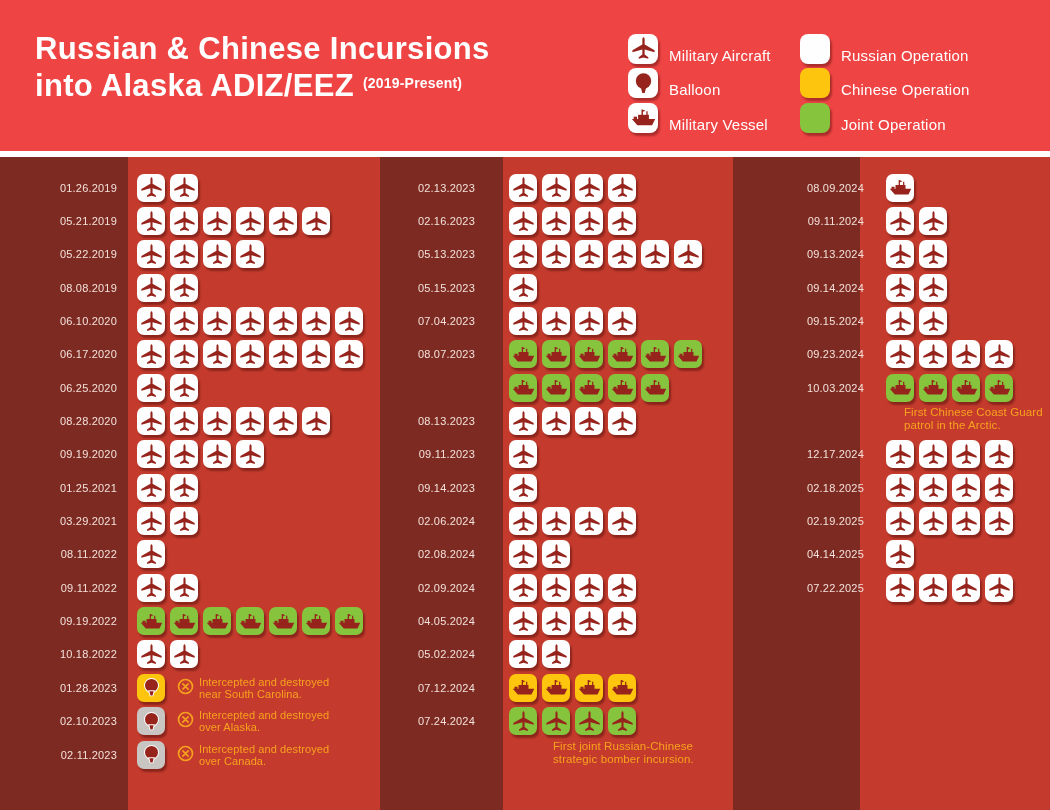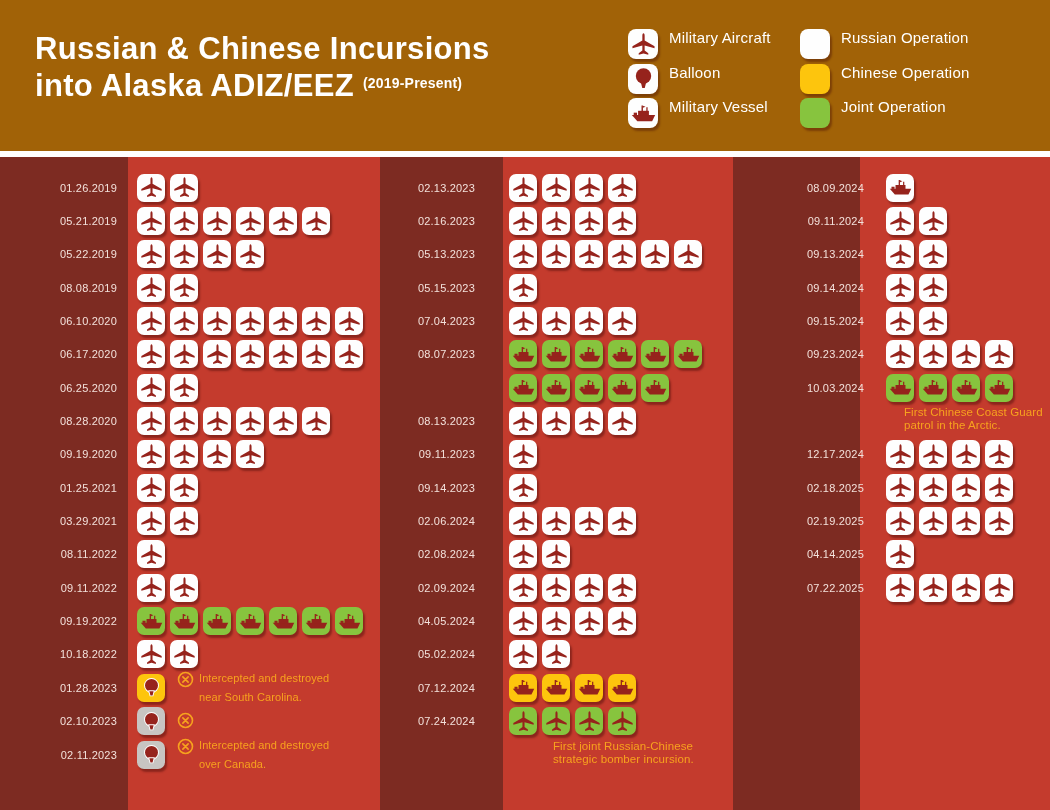--- a/index.html
+++ b/index.html
@@ -1,28 +1,28 @@
 <!DOCTYPE html>
 <html><head>
 <meta charset="utf-8">
 <style>
   html,body{margin:0;padding:0;width:1050px;height:810px;overflow:hidden;}
   body{font-family:"Liberation Sans", sans-serif;background:#c43b2d;position:relative;}
   #app{position:absolute;inset:0;}
 
   
-  .header{position:absolute;left:0;top:0;width:1050px;height:151px;background:#a16207;}
+  .header{position:absolute;left:0;top:0;width:1050px;height:151px;background:#ef4444;}
   .title-block{position:absolute;left:35px;top:30px;color:#ffffff;}
   .title-line{font-size:31px;font-weight:bold;line-height:37px;letter-spacing:.3px;}
   .subtitle{font-size:14px;font-weight:bold;position:relative;top:-8px;margin-left:9px;letter-spacing:.2px;}
 
   .legend-group{position:absolute;top:29px;}
   #legend-icons{left:628px;}
   #legend-colors{left:800px;}
-  .legend-row{height:34.5px;display:flex;align-items:flex-start;}
+  .legend-row{height:34.5px;display:flex;align-items:flex-end;}
   .legend-tile{width:30px;height:30px;border-radius:8px;flex:0 0 auto;display:flex;align-items:center;justify-content:center;box-shadow:2px 3px 2px rgba(70,12,8,.4);}
   .legend-label{color:#ffffff;font-size:15px;margin-left:11px;letter-spacing:.2px;white-space:nowrap;}
 
   
   .divider{position:absolute;left:0;top:151px;width:1050px;height:6px;background:#ffffff;}
 
   
   .content{position:absolute;left:0;top:157px;width:1050px;height:653px;}
   .stripe{position:absolute;top:0;bottom:0;background:#7d2b22;}
   .stripe.s0{left:0;width:128px;}
@@ -46,21 +46,21 @@
   #col-2 .icons{padding-left:8px;}
 
   .tile{width:28px;height:28px;border-radius:7px;flex:0 0 auto;display:flex;align-items:center;justify-content:center;box-shadow:2px 3px 2px rgba(70,12,8,.45);}
   .tile-white{background:#fefefe;}
   .tile-yellow{background:#fdc50d;}
   .tile-green{background:#87c43e;}
   .tile-gray{background:#c8c5c2;}
 
   .inline-note{display:flex;align-items:flex-start;gap:5px;margin-left:7px;}
   .inline-note .xicon{flex:0 0 auto;margin-top:2px;}
-  .note-text{color:#f7a21e;font-size:11px;line-height:19px;max-width:148px;letter-spacing:.1px;}
+  .note-text{color:#f7a21e;font-size:11px;line-height:12px;max-width:148px;letter-spacing:.1px;}
 
   .below-note{color:#f7a21e;font-size:11.5px;line-height:13px;letter-spacing:.1px;margin-top:2px;}
   #col-1 .below-note{margin-left:137px;max-width:152px;}
   #col-2 .below-note{margin-left:135px;max-width:142px;}
 </style>
 </head>
 <body>
 
 <div id="app">
   <div class="header">
@@ -538,20 +538,21 @@
               <svg width="21" height="21" viewBox="0 0 24 24">
                 <circle cx="12" cy="9.6" r="7.4" fill="#96231c" stroke="#ffffff" stroke-width="2.2" style="paint-order:stroke"></circle>
                 <path d="M9.6 16.2h4.8L13.2 21h-2.4z" fill="#96231c" stroke="#ffffff" stroke-width="2.2" style="paint-order:stroke"></path>
               </svg>
             </div>
             <div class="inline-note">
               <span class="xicon"><svg width="17" height="17" viewBox="0 0 18 18" fill="none">
                   <circle cx="9" cy="9" r="7.4" stroke="#f7a21e" stroke-width="1.7"></circle>
                   <path d="M6.2 6.2L11.8 11.8M11.8 6.2L6.2 11.8" stroke="#f7a21e" stroke-width="1.7" stroke-linecap="round"></path>
                 </svg></span>
+              <span class="note-text">Intercepted and destroyed over Alaska.</span>
             </div>
           </div>
         </div>
         <div class="row">
           <span class="date">02.11.2023</span>
           <div class="icons">
             <div class="tile tile-gray">
               <svg width="21" height="21" viewBox="0 0 24 24">
                 <circle cx="12" cy="9.6" r="7.4" fill="#96231c" stroke="#ffffff" stroke-width="2.2" style="paint-order:stroke"></circle>
                 <path d="M9.6 16.2h4.8L13.2 21h-2.4z" fill="#96231c" stroke="#ffffff" stroke-width="2.2" style="paint-order:stroke"></path>

